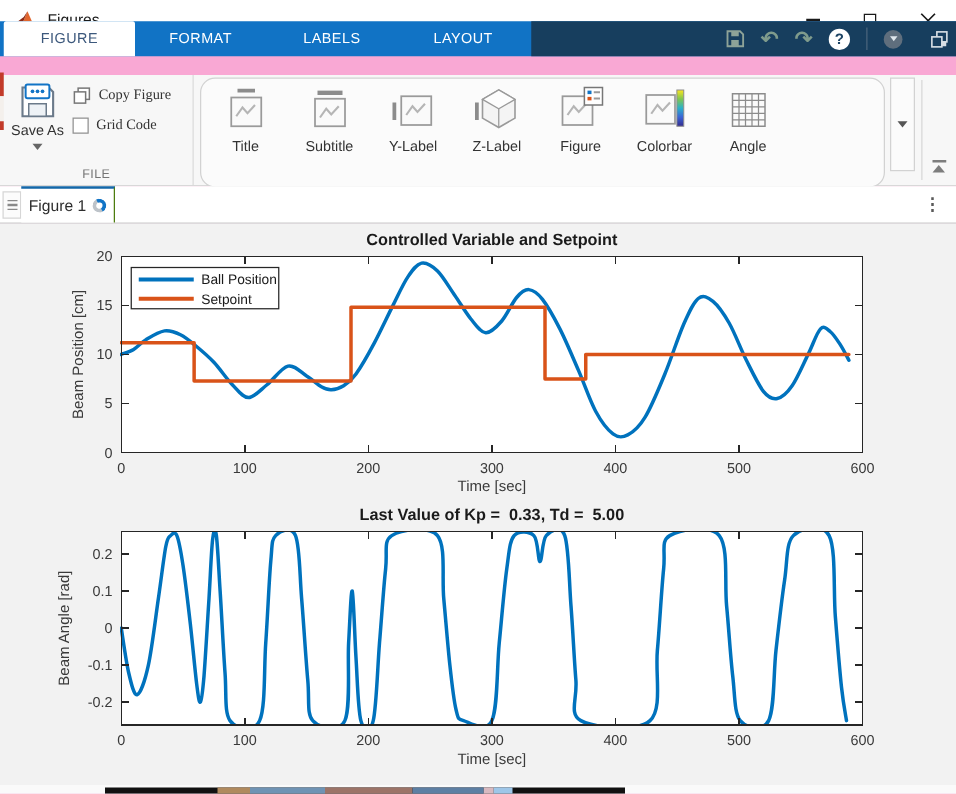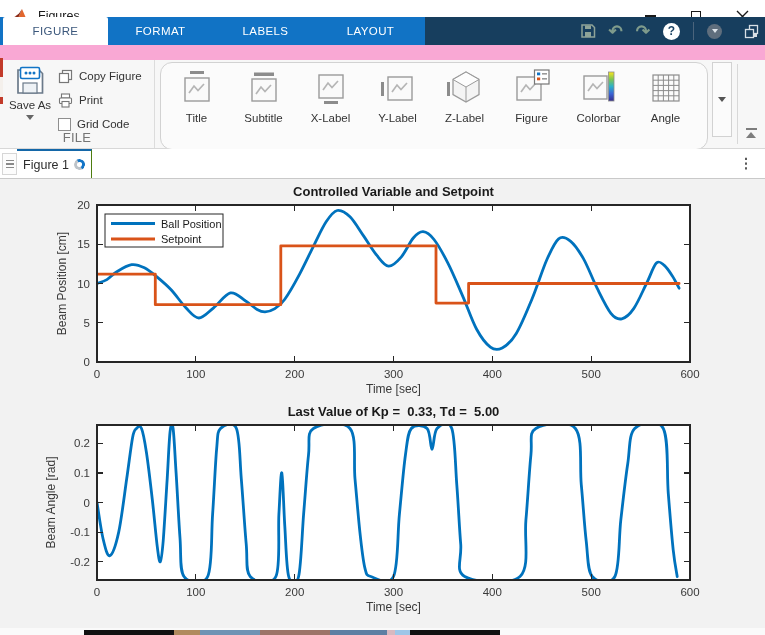--- a/index.html
+++ b/index.html
@@ -28,26 +28,26 @@
   .qat-help { width:17px; height:17px; border-radius:50%; background:#ffffff; color:#1d4464;
               font-size:12px; font-weight:bold; display:flex; align-items:center; justify-content:center; }
   .qat-sep { width:1px; height:18px; background:#4b647c; }
   .qat-chevron { width:15px; height:15px; border-radius:50%; background:#5f6e7d; display:flex; align-items:center; justify-content:center; }
   .tri-down-sm { width:0; height:0; border-left:3.5px solid transparent; border-right:3.5px solid transparent; border-top:4.5px solid #dfe6ec; }
   .arrow-glyph { font-size:17px; font-weight:bold; color:#7f9b8c; line-height:17px; }
 
   
   .ribbon-body { position:absolute; top:60px; left:0; width:765px; height:89px;
                  background:#f7f7f7; border-bottom:1px solid #d8d8d8; }
-  .sec-label { position:absolute; bottom:3px; width:100%; text-align:center; font-size:13px; color:#757575; letter-spacing:.3px; }
+  .sec-label { position:absolute; bottom:3px; width:100%; text-align:center; font-size:10px; color:#757575; letter-spacing:.3px; }
   .file-sec { position:absolute; left:0; top:0; width:155px; height:88px; border-right:1px solid #dcdcdc; }
   .saveas { position:absolute; left:5px; top:4px; width:50px; height:70px; display:flex; flex-direction:column; align-items:center; cursor:default; }
   .saveas .lbl { font-size:11.5px; color:#333; margin-top:1px; }
   .tri-down { width:0; height:0; border-left:4px solid transparent; border-right:4px solid transparent; border-top:5px solid #666; margin-top:4px; }
-  .file-rows { position:absolute; left:58px; top:4px; display:flex; flex-direction:column; }
+  .file-rows { position:absolute; left:58px; top:4px; display:flex; flex-direction:column;font-family:Liberation Serif, serif; }
   .file-row { height:24px; display:flex; align-items:center; gap:6px; cursor:default; }
   .file-row .lbl { font-size:11.5px; color:#333; white-space:nowrap; }
   .checkbox { width:13px; height:13px; background:#fff; border:1px solid #8f8f8f; }
 
   .gallery { position:absolute; left:160px; top:2px; width:548px; height:88px;
              border:1px solid #d2d2d2; border-radius:12px; background:#fbfbfb; display:flex; padding:2px 2px; }
   .gal-item { width:67px; height:69px; display:flex; flex-direction:column; align-items:center; justify-content:flex-start; padding-top:3px; cursor:default; }
   .gal-item .lbl { font-size:11.5px; color:#333; margin-top:2px; white-space:nowrap; }
   .gal-arrow-btn { position:absolute; left:712px; top:2px; width:20px; height:75px; border:1px solid #d2d2d2;
                    border-left:1px solid #d2d2d2; display:flex; align-items:center; justify-content:center; background:#fbfbfb; }
@@ -161,28 +161,20 @@
       </div>
       <div class="file-rows">
         <div class="file-row">
           <svg width="15" height="15" viewBox="0 0 15 15">
             <rect x="4.5" y="1.5" width="9" height="9" fill="#fff" stroke="#777" stroke-width="1.2"></rect>
             <rect x="1.5" y="4.5" width="9" height="9" fill="#fff" stroke="#777" stroke-width="1.2"></rect>
           </svg>
           <span class="lbl">Copy Figure</span>
         </div>
         <div class="file-row">
-          <svg width="15" height="15" viewBox="0 0 15 15">
-            <rect x="3.5" y="1" width="8" height="4" fill="#fff" stroke="#777" stroke-width="1.1"></rect>
-            <rect x="1.5" y="5" width="12" height="5.5" rx="1" fill="#fff" stroke="#777" stroke-width="1.1"></rect>
-            <rect x="4" y="8.5" width="7" height="5.5" fill="#fff" stroke="#777" stroke-width="1.1"></rect>
-          </svg>
-          <span class="lbl">Print</span>
-        </div>
-        <div class="file-row">
           <span class="checkbox"></span>
           <span class="lbl">Grid Code</span>
         </div>
       </div>
       <div class="sec-label">FILE</div>
     </div>
 
     <div class="gallery">
 
       <div class="gal-item">
@@ -196,28 +188,20 @@
 
       <div class="gal-item">
         <svg class="icon-svg" width="38" height="42" viewBox="0 0 38 42">
           <rect x="9" y="4.5" width="20" height="3.5" fill="#8c8c8c"></rect>
           <rect x="7" y="11" width="24" height="22" fill="#fafafa" stroke="#9a9a9a" stroke-width="1.4"></rect>
           <path d="M11 26 L16 19 L20 23.5 L26 17" fill="none" stroke="#b5b5b5" stroke-width="1.7"></path>
         </svg>
         <span class="lbl">Subtitle</span>
       </div>
 
-      <div class="gal-item">
-        <svg class="icon-svg" width="38" height="42" viewBox="0 0 38 42">
-          <rect x="7" y="7" width="24" height="23" fill="#fafafa" stroke="#9a9a9a" stroke-width="1.4"></rect>
-          <path d="M11 22 L16 15 L20 19.5 L26 13" fill="none" stroke="#b5b5b5" stroke-width="1.7"></path>
-          <rect x="12" y="33" width="14" height="3" fill="#8c8c8c"></rect>
-        </svg>
-        <span class="lbl">X-Label</span>
-      </div>
 
       <div class="gal-item">
         <svg class="icon-svg" width="38" height="42" viewBox="0 0 38 42">
           <rect x="2" y="14" width="3" height="14" fill="#8c8c8c"></rect>
           <rect x="9" y="9" width="24" height="23" fill="#fafafa" stroke="#9a9a9a" stroke-width="1.4"></rect>
           <path d="M13 24 L18 17 L22 21.5 L28 15" fill="none" stroke="#b5b5b5" stroke-width="1.7"></path>
         </svg>
         <span class="lbl">Y-Label</span>
       </div>
 

